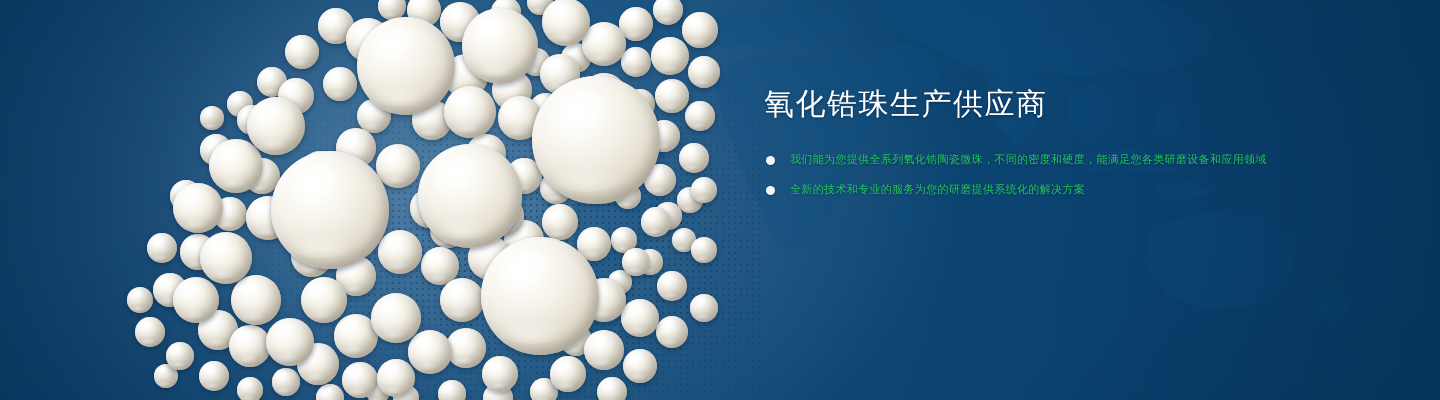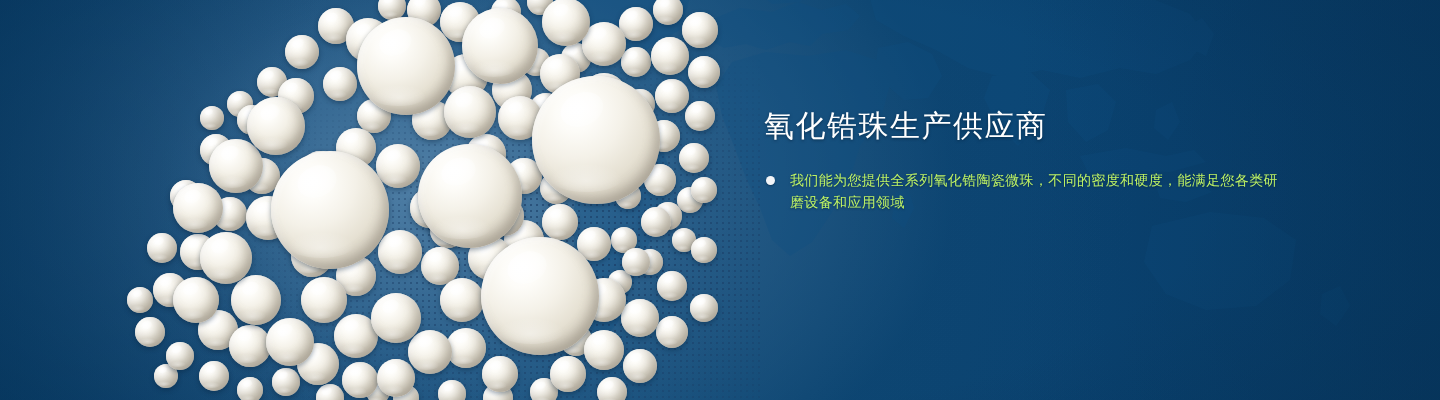--- a/index.html
+++ b/index.html
@@ -102,43 +102,44 @@
     width:56%; height:22%;
     border-radius:50%;
     background:radial-gradient(ellipse at 50% 60%,
        rgba(255,255,255,0.40) 0%, rgba(255,255,255,0) 72%);
     pointer-events:none;
   }
 
   
   .content{
     position:absolute;
-    left:764px; top:108px;
+    left:764px; top:88px;
     width:520px;
+    font-family:Liberation Mono, monospace;
   }
   .headline{
     font-size:30px;
     line-height:1.22;
     font-weight:400;
     color:#ffffff;
     letter-spacing:1.5px;
     text-shadow:0 1px 3px rgba(2,26,48,0.55);
     white-space:nowrap;
   }
   .bullets{
     margin-top:24px;
     list-style:none;
   }
   .bullet{
     position:relative;
     padding-left:26px;
     margin-bottom:8px;
-    font-size:14px;
+    font-size:11px;
     line-height:22px;
-    color:#bef264;
+    color:#22c55e;
     letter-spacing:0.35px;
     text-shadow:0 1px 2px rgba(2,26,48,0.50);
   }
   .bullet:last-child{ margin-bottom:0; }
   .dot{
     position:absolute;
     left:2px; top:7px;
     width:9px; height:9px;
     border-radius:50%;
     background:#f2f5f8;
@@ -331,16 +332,20 @@
     </div>
 
   <div class="content">
     <div class="headline">氧化锆珠生产供应商</div>
 
     <ul class="bullets">
       <li class="bullet">
         <span class="dot"></span>
         <span>我们能为您提供全系列氧化锆陶瓷微珠，不同的密度和硬度，能满足您各类研磨设备和应用领域</span>
       </li>
+      <li class="bullet">
+        <span class="dot"></span>
+        <span>全新的技术和专业的服务为您的研磨提供系统化的解决方案</span>
+      </li>
     </ul>
   </div>
 
 </div>
 
 </body></html>

